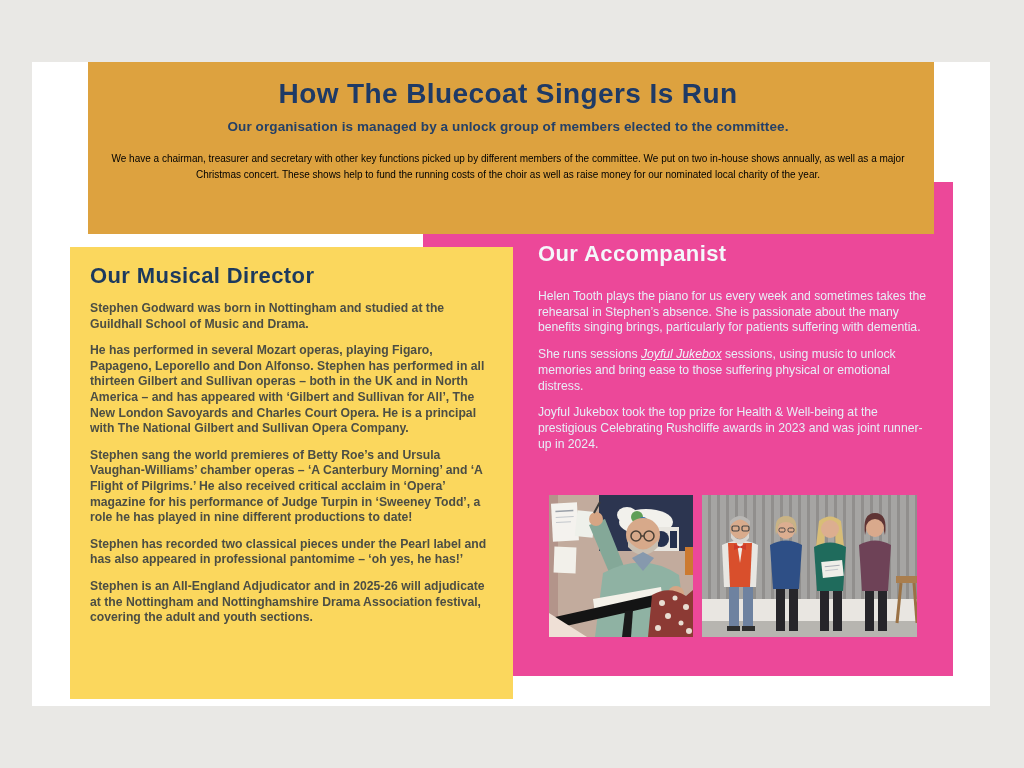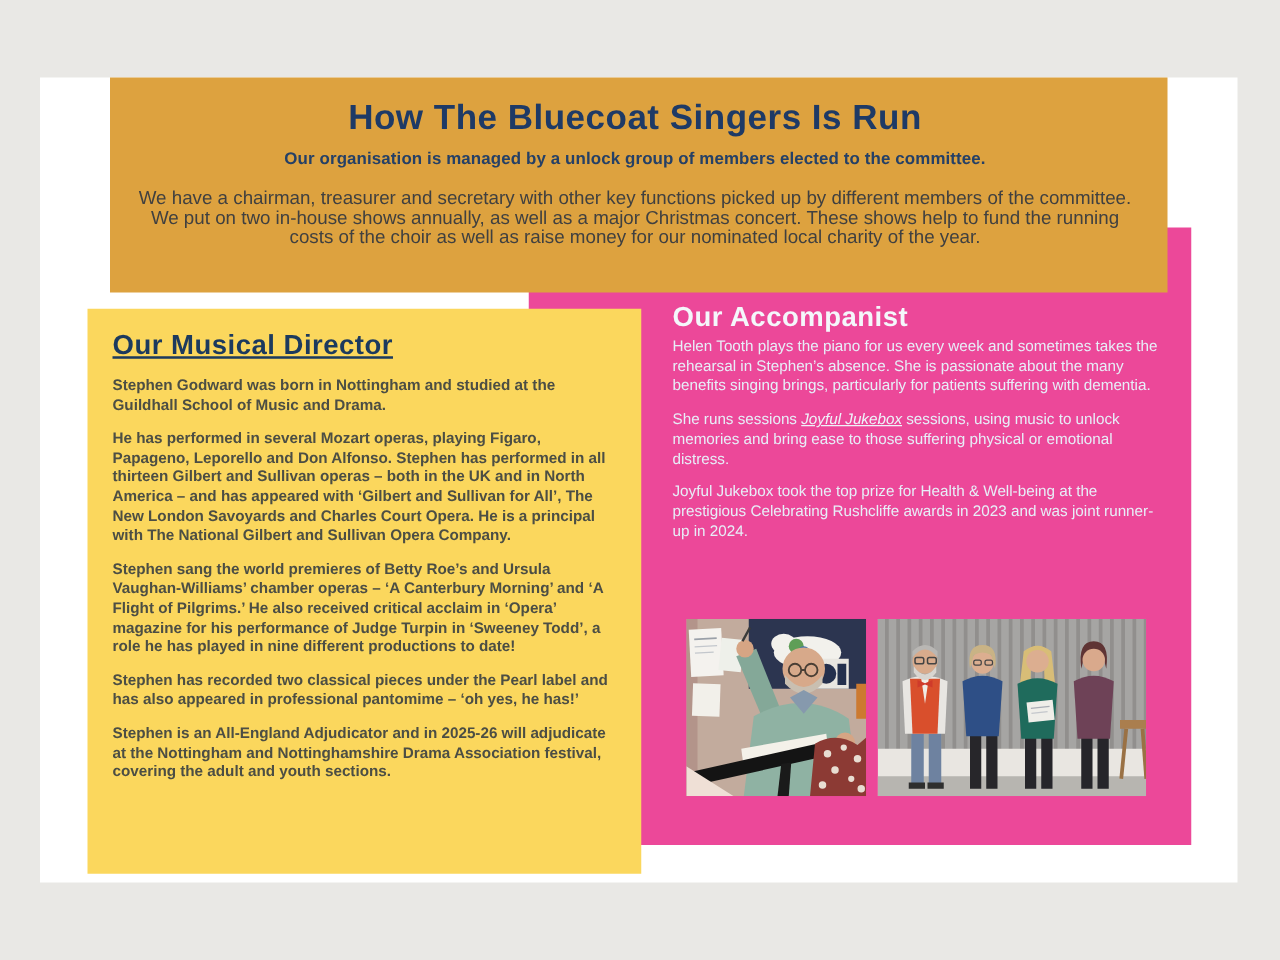--- a/index.html
+++ b/index.html
@@ -27,41 +27,40 @@
   }
   .banner-title {
     font-size:28px; font-weight:700; color:#1e3a66; line-height:32px;
     letter-spacing:.4px;
   }
   .banner-subtitle {
     margin-top:9px; font-size:13.5px; font-weight:700; color:#254066;
     letter-spacing:.1px;
   }
   .banner-body {
-    margin-top:17px; font-size:15px; line-height:15.7px; color:#404040;
+    margin-top:17px; font-size:10px; line-height:15.7px; color:#000000;
     font-weight:500; max-width:810px;
   }
   .panel-heading-dark {
     font-size:22px; font-weight:700; color:#1c3a5e; letter-spacing:.4px;
     line-height:28px;
-    text-decoration:underline;
   }
   .yellow-paras { margin-top:11px; }
   .yellow-paras p {
     font-size:12.2px; line-height:15.6px; color:#4c4e44; margin-bottom:11px;
     font-weight:700;
   }
   .blue-content {
     position:absolute; left:115px; top:58px; width:390px;
   }
   .panel-heading-light {
     font-size:22px; font-weight:700; color:#f4f7fb; letter-spacing:.4px;
     line-height:28px;
   }
-  .blue-paras { margin-top:2px; }
+  .blue-paras { margin-top:21px; }
   .blue-paras p {
     font-size:12.2px; line-height:15.7px; color:#e7eef8; margin-bottom:11px;
     font-weight:500;
   }
   .jj-link { text-decoration:underline; color:#eef3fa; cursor:pointer;font-style:italic; }
   .photo {
     position:absolute; top:313px; overflow:hidden;
   }
   .photo-1 { left:126px; width:144px; height:142px; }
   .photo-2 { left:279px; width:215px; height:142px; }

